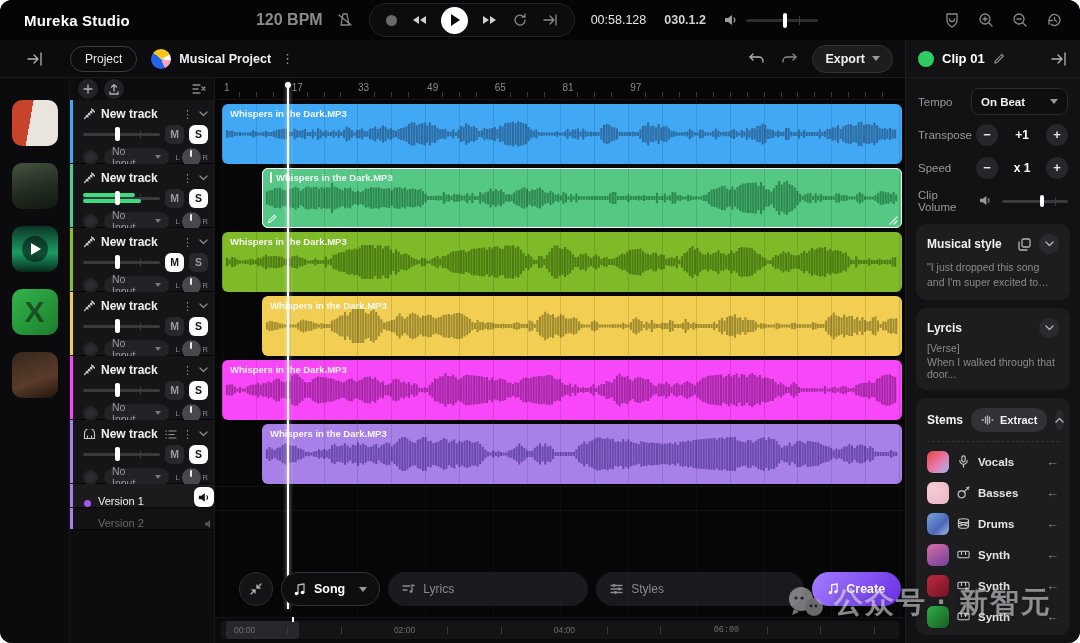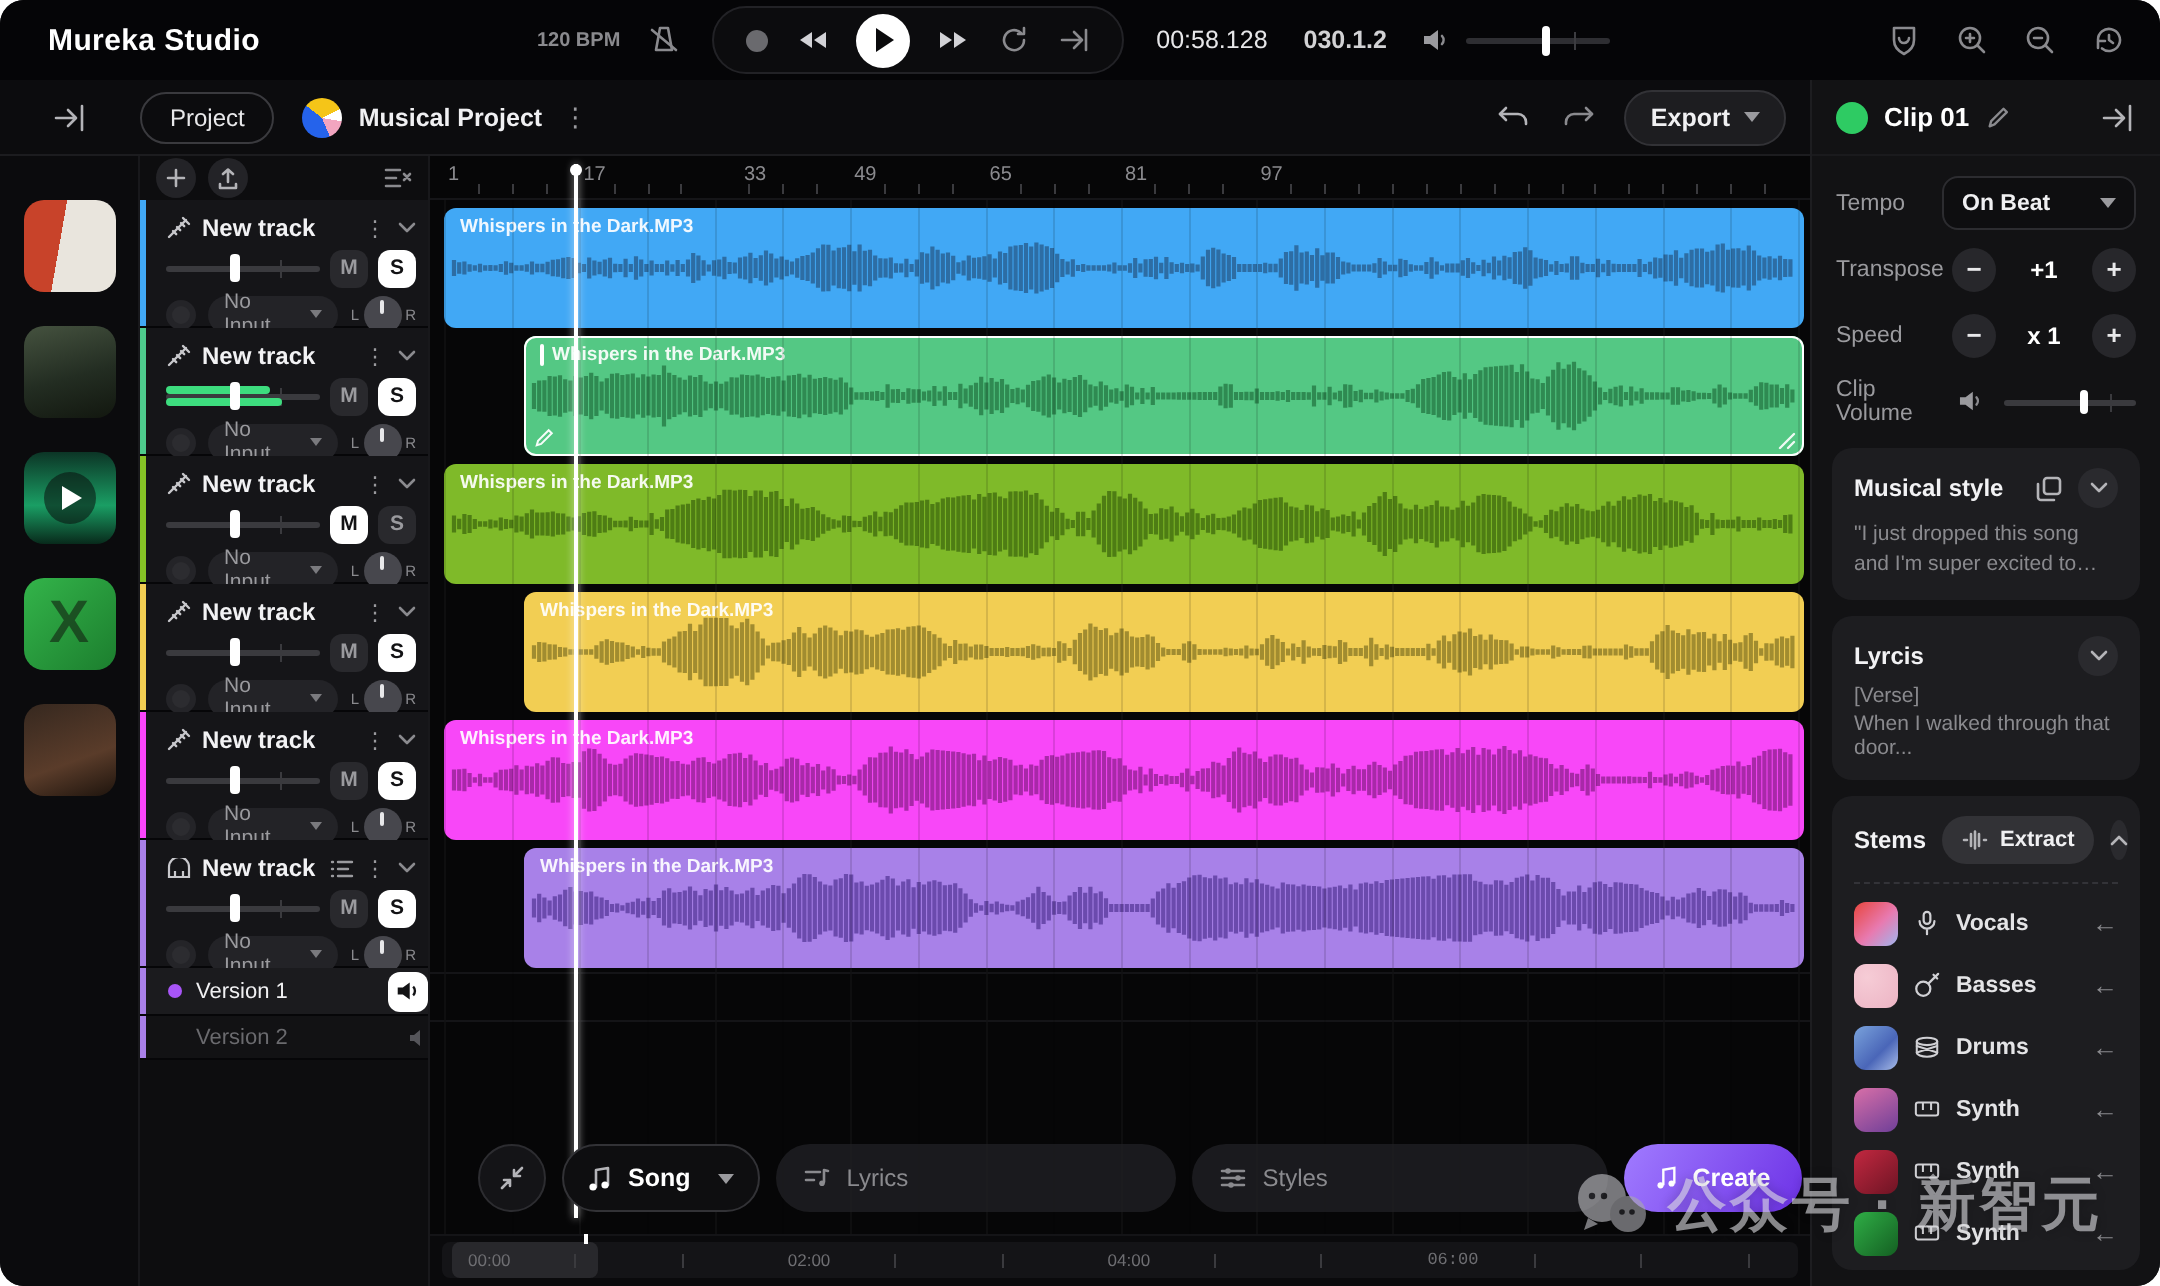--- a/index.html
+++ b/index.html
@@ -4,21 +4,21 @@
 <style>
 *{margin:0;padding:0;box-sizing:border-box}
 html,body{width:1080px;height:643px;background:#fff;font-family:"Liberation Sans","DejaVu Sans",sans-serif;color:#fff;overflow:hidden}
 .app{position:relative;width:1080px;height:643px;background:#0a0a0c;border-radius:12px;overflow:hidden}
 svg{display:block}
 i{font-style:normal}
 
 
 .topbar{position:absolute;top:0;left:0;right:0;height:40px;background:#050507;display:flex;align-items:center}
 .app-title{font-size:15px;font-weight:700;letter-spacing:.2px;margin-left:24px;color:#fff}
-.bpm{margin-left:auto;font-size:10px;color:#8a8a8e;font-weight:600}
+.bpm{margin-left:auto;font-size:16px;color:#8a8a8e;font-weight:600}
 .metro{margin-left:14px}
 .transport{margin-left:16px;height:34px;display:flex;align-items:center;gap:14px;padding:0 16px;border:1px solid #222226;border-radius:18px;background:#0c0c0e}
 .rec-dot{width:11px;height:11px;border-radius:50%;background:#6a6a6e}
 .play-btn{width:27px;height:27px;border-radius:50%;background:#fff;display:flex;align-items:center;justify-content:center}
 .play-btn i{width:0;height:0;border-left:9px solid #0a0a0c;border-top:6px solid transparent;border-bottom:6px solid transparent;margin-left:2px}
 .time-main{margin-left:16px;font-size:12.5px;color:#e6e6e8;font-weight:400}
 .bar-pos{margin-left:18px;font-size:12.5px;color:#d2d2d4;font-weight:600}
 .vol{display:flex;align-items:center;gap:8px;margin-left:18px}
 .vol-track{position:relative;width:72px;height:3px;background:#2e2e32;border-radius:2px}
 .vol-handle{position:absolute;left:52%;top:-6px;width:4px;height:15px;background:#fff;border-radius:2px}
@@ -73,21 +73,21 @@
 .btn-m.on,.btn-s.on{background:#fff;color:#121214}
 .t-io{display:flex;align-items:center;gap:6px;height:22px;margin-top:1px}
 .rec{width:15px;height:15px;border-radius:50%;background:#2c2c30;border:3px solid #242428}
 .no-input{height:19px;flex:1;max-width:78px;background:#232327;border-radius:10px;display:flex;align-items:center;gap:6px;padding:0 8px}
 .no-input span{font-size:10.5px;color:#9a9a9e;flex:1}
 .no-input .caret{border-top-color:#7a7a7e;border-left-width:3.5px;border-right-width:3.5px;border-top-width:4px}
 .pan{margin-left:auto;display:flex;align-items:center;gap:2px}
 .pan .pl,.pan .pr{font-size:7.5px;color:#8a8a8e}
 .knob{position:relative;width:19px;height:19px;border-radius:50%;background:#47474d}
 .knob::after{content:"";position:absolute;left:8.5px;top:2px;width:2px;height:7px;background:#e8e8ea;border-radius:1px}
-.version-row{position:relative;height:24px;background:#1b1b1e;border-bottom:1px solid #060608;display:flex;align-items:center;padding:0 0 0 14px;gap:7px}
+.version-row{position:relative;height:24px;background:#1b1b1e;border-bottom:1px solid #060608;display:flex;align-items:flex-end;padding:0 0 0 14px;gap:7px}
 .version-row .strip{background:#a980e8}
 .version-row.inactive{background:#121214;height:22px}
 .vdot{width:7px;height:7px;border-radius:50%;background:#a855f7}
 .vlabel{font-size:11px;color:#f0f0f2;flex:1}
 .version-row.inactive .vlabel{color:#6a6a6e;margin-left:14px}
 .vspeaker{width:20px;height:20px;border-radius:6px;background:#fff;display:flex;align-items:center;justify-content:center}
 .tp-foot{position:absolute;left:8px;bottom:8px;display:flex;gap:6px}
 .foot-btn{height:26px;padding:0 10px;border:1px solid #3a3a3e;border-radius:14px;background:#0d0d0f;display:flex;align-items:center;gap:5px;font-size:11.5px;color:#f0f0f2}
 
 
@@ -574,21 +574,21 @@
       <svg width="10" height="10" viewBox="0 0 10 10">
           <path d="M1 3.5v3h2l3 2.5V1L3 3.5z" fill="#55555a"></path>
         </svg>
     </div>
   </div>
 
   <div class="timeline">
     <div class="ruler">
         <span class="bar-num" style="left: 9px;">1</span>
         <span class="bar-num" style="left: 76.7px;">17</span>
-        <span class="bar-num" style="left: 157px;">33</span>
+        <span class="bar-num" style="left: 143px;">33</span>
         <span class="bar-num" style="left: 212.1px;">49</span>
         <span class="bar-num" style="left: 279.8px;">65</span>
         <span class="bar-num" style="left: 347.5px;">81</span>
         <span class="bar-num" style="left: 415.2px;">97</span>
         <i class="rtick" style="left: 23.925px;"></i>
         <i class="rtick" style="left: 40.85px;"></i>
         <i class="rtick" style="left: 57.775px;"></i>
         <i class="rtick" style="left: 91.625px;"></i>
         <i class="rtick" style="left: 108.55px;"></i>
         <i class="rtick" style="left: 125.475px;"></i>

